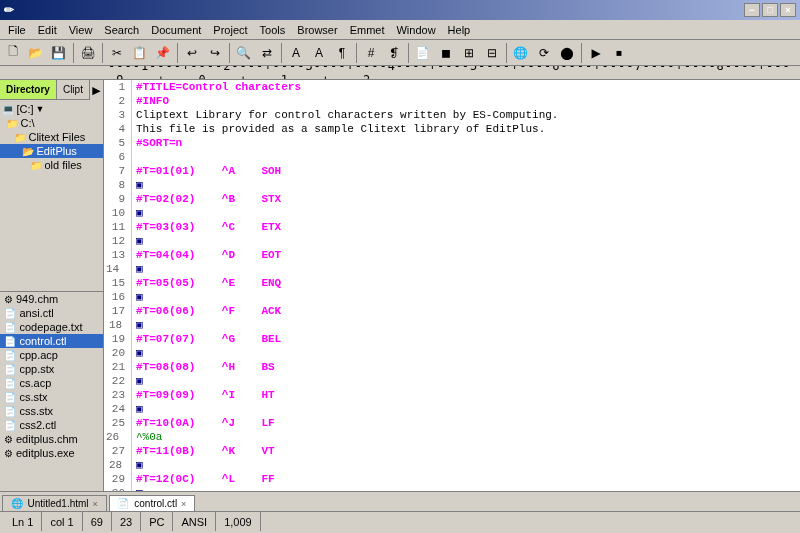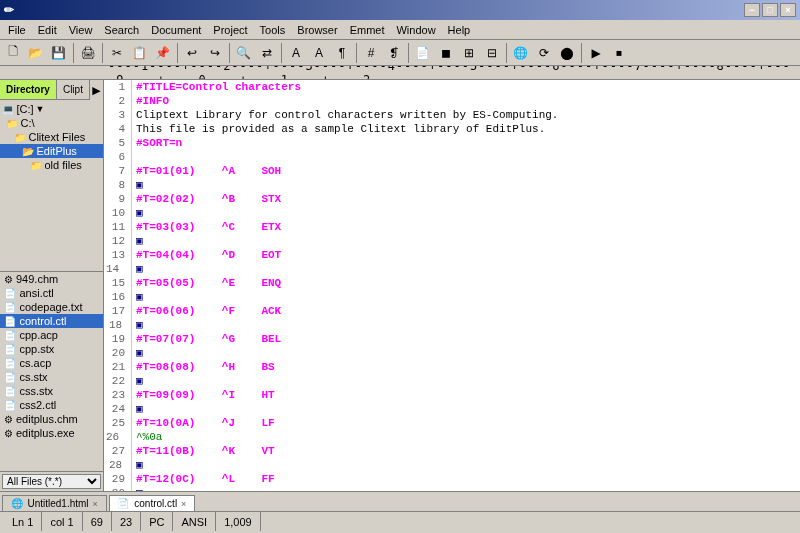--- a/index.html
+++ b/index.html
@@ -384,25 +384,20 @@
         <div class="file-item">
           <span style="margin-right: 3px; font-size: 10px;">⚙</span>
           <span>editplus.chm</span>
         </div>
         <div class="file-item">
           <span style="margin-right: 3px; font-size: 10px;">⚙</span>
           <span>editplus.exe</span>
         </div>
       </div>
 
-    <div id="file-filter">
-      <select>
-        <option>All Files (*.*)</option>
-      </select>
-    </div>
   </div>
 
   <div id="editor-area">
     <div id="line-col-area">
       <div id="line-numbers">
           <div style="text-align: right; color: rgb(102, 102, 102); padding-right: 4px;">1</div>
           <div style="text-align: right; color: rgb(102, 102, 102); padding-right: 4px;">2</div>
           <div style="text-align: right; color: rgb(102, 102, 102); padding-right: 4px;">3</div>
           <div style="text-align: right; color: rgb(102, 102, 102); padding-right: 4px;">4</div>
           <div style="text-align: right; color: rgb(102, 102, 102); padding-right: 4px;">5</div>

